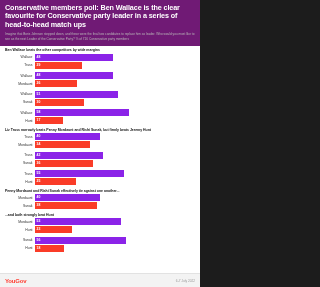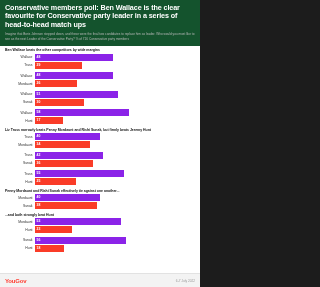--- a/index.html
+++ b/index.html
@@ -10,21 +10,21 @@
     overflow:hidden;
   }
   .card{
     position:relative;
     width:200px;height:287px;
     box-sizing:border-box;
     background:#ffffff;
     display:flex;flex-direction:column;
   }
   .header{
-    background:#14532d;
+    background:#701a75;
     color:#ffffff;
     padding:4px 5px 5px 5px;
   }
   .title{
     font-size:7.2px;
     line-height:8.4px;
     font-weight:bold;
     letter-spacing:-0.1px;
     margin:0 0 3px 0;
   }

